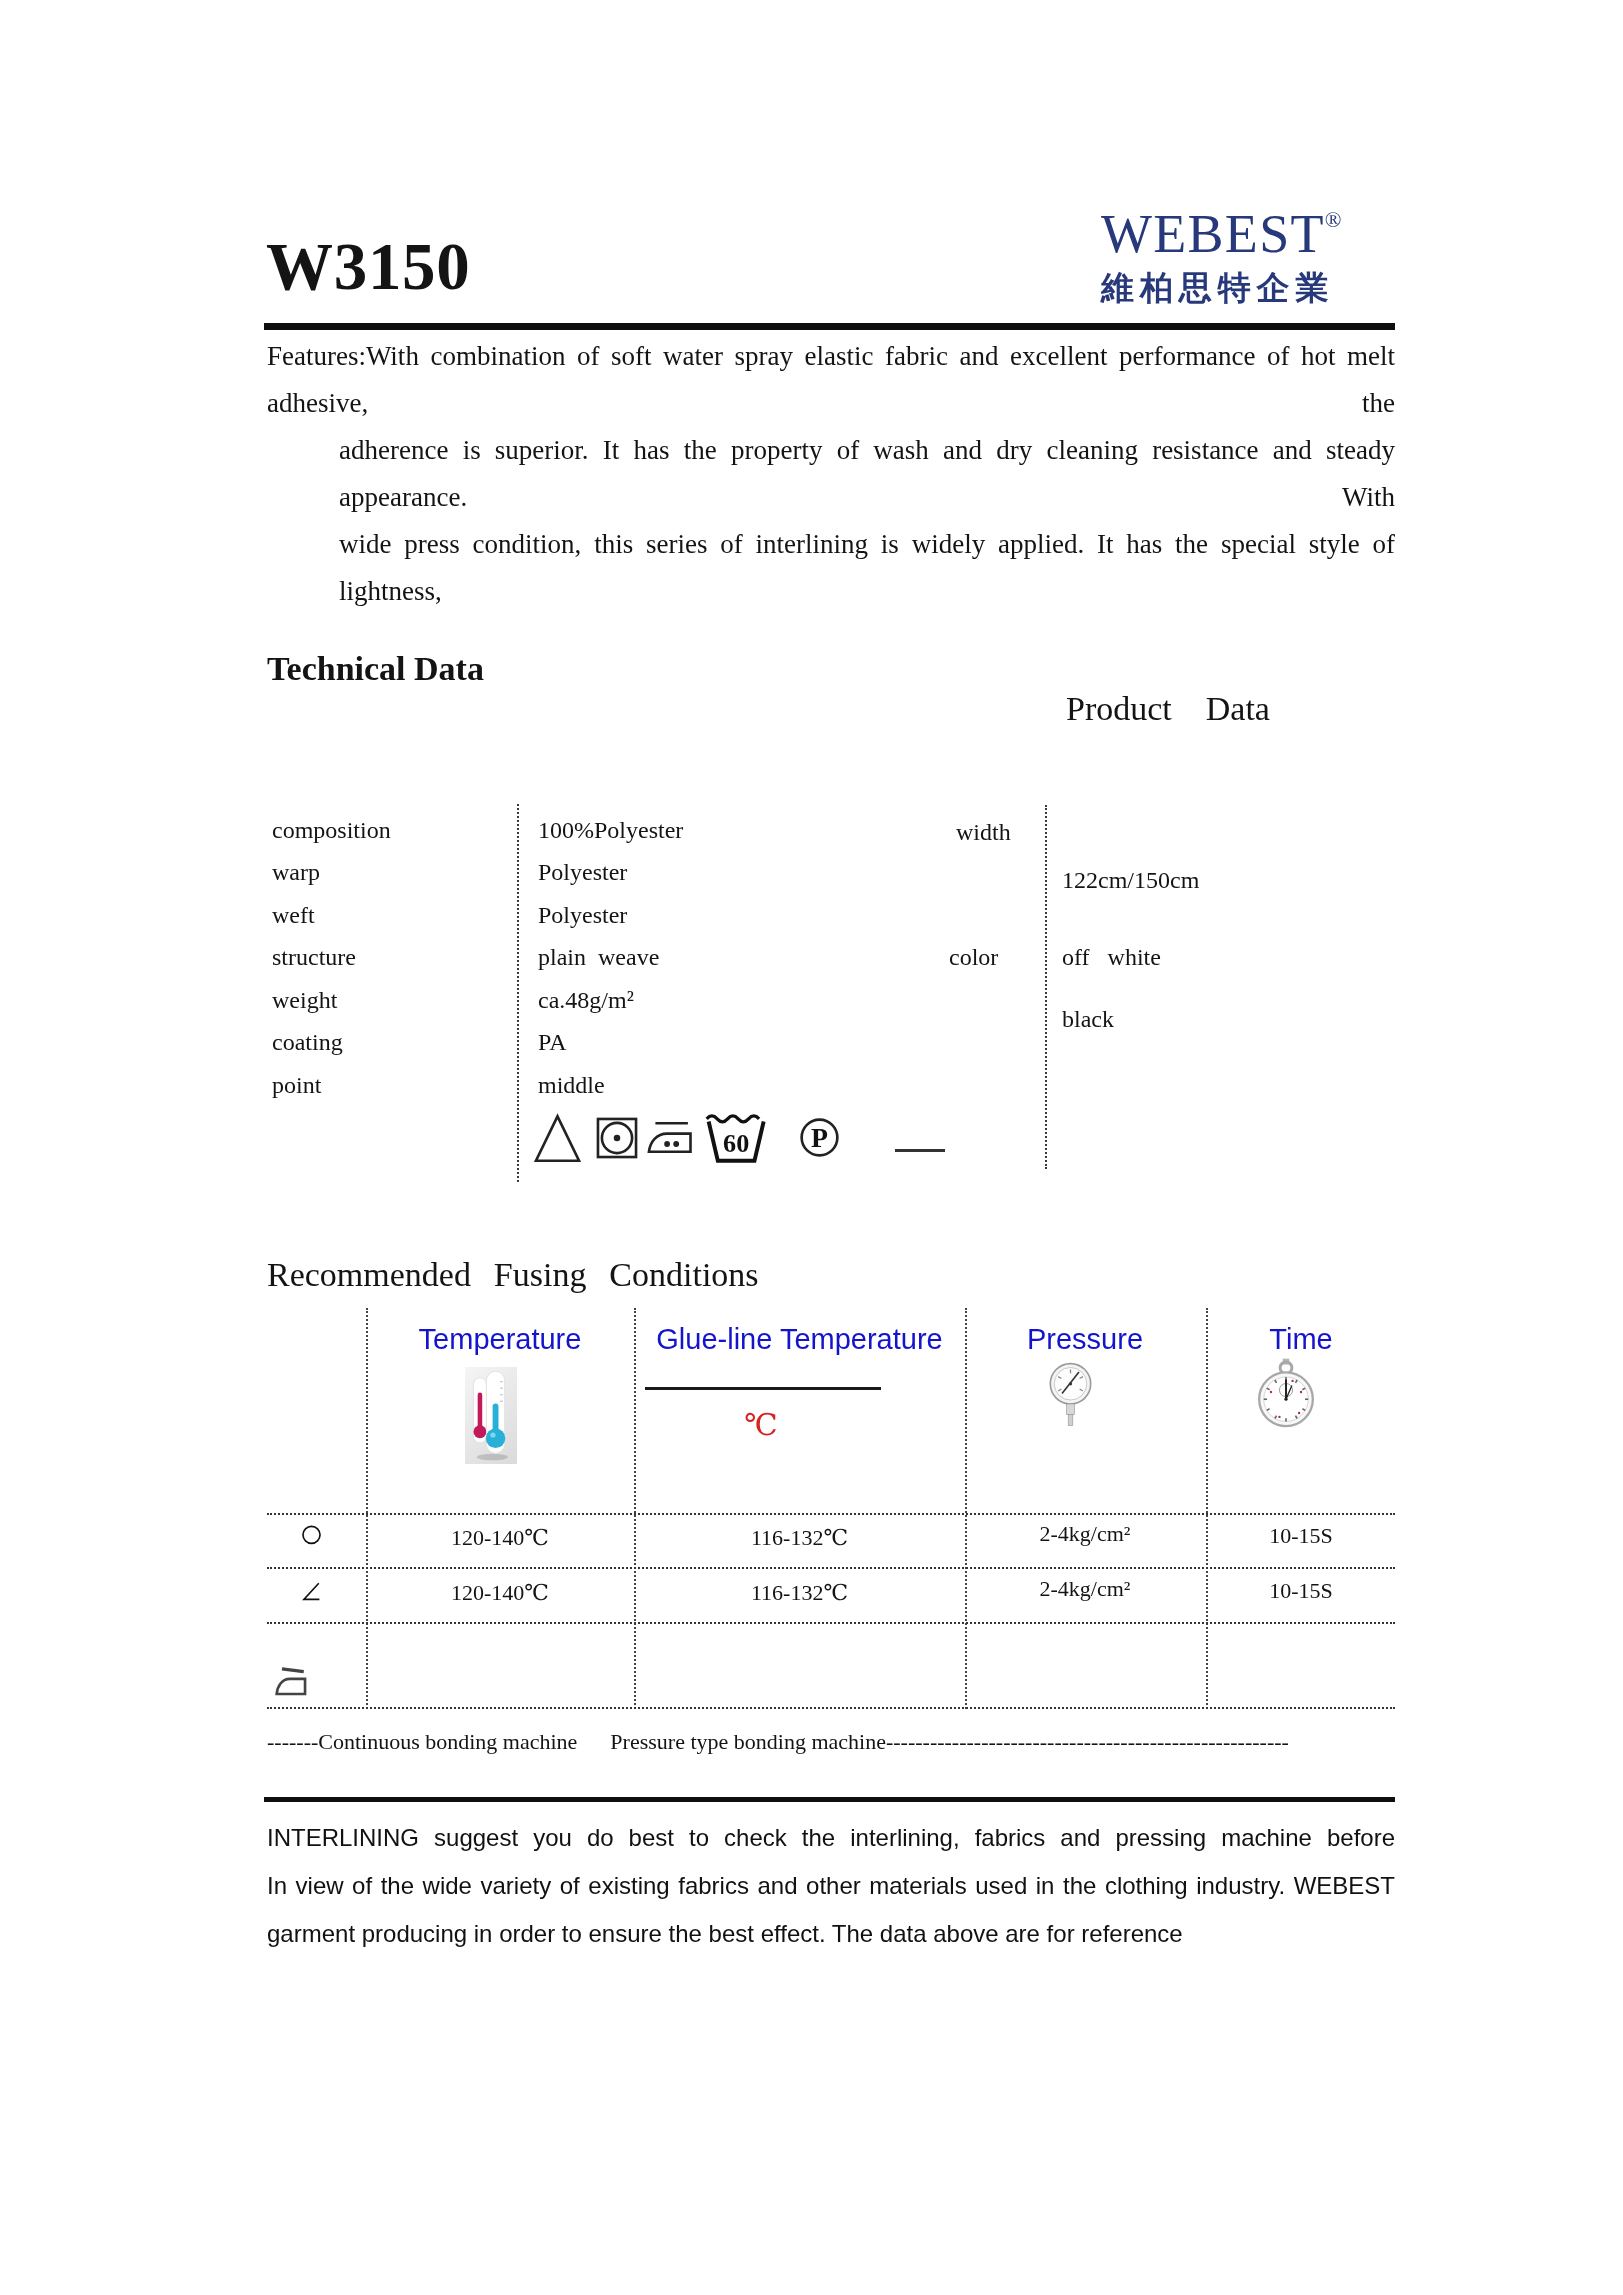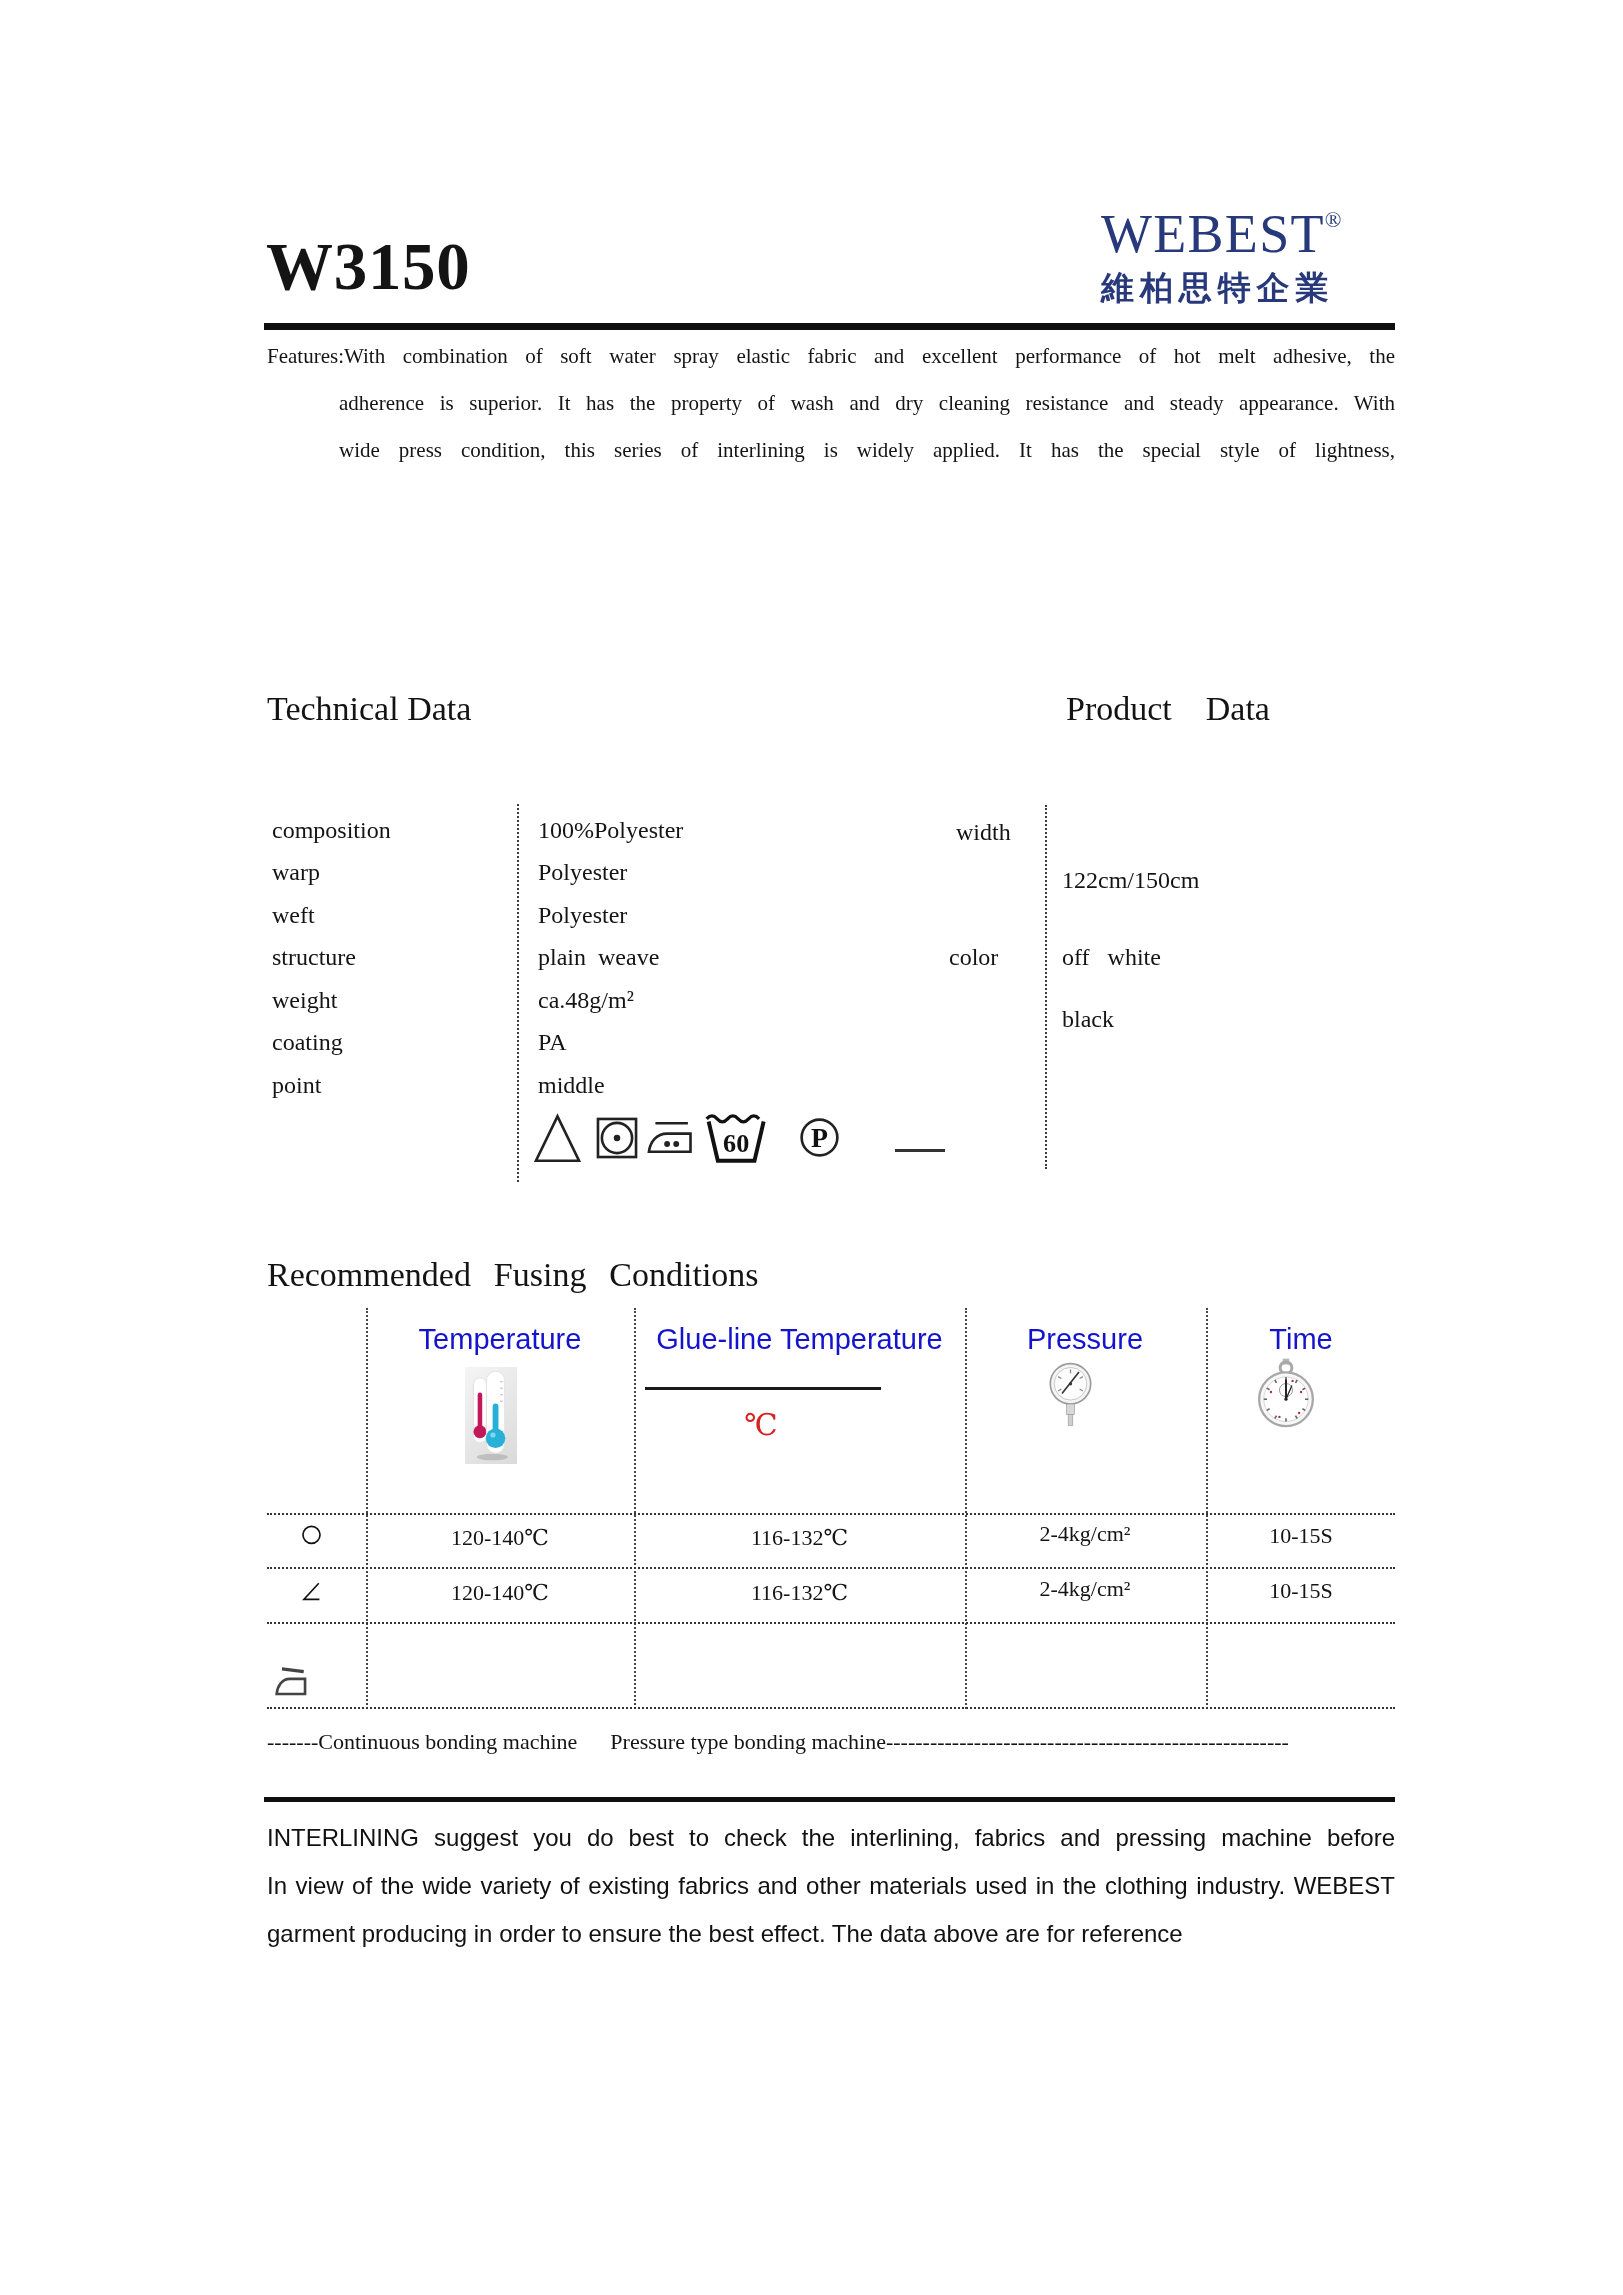--- a/index.html
+++ b/index.html
@@ -19,26 +19,26 @@
   .product-code{left:266px;top:233px;font-size:67px;font-weight:bold;line-height:1;letter-spacing:0.7px;}
   .logo{left:1101px;top:207px;width:257px;text-align:left;color:var(--brand_navy);}
   .logo .brand{font-size:54px;line-height:1;letter-spacing:1.3px;font-weight:500;white-space:nowrap;}
   .logo .brand sup{font-size:22px;vertical-align:25px;}
   .logo .chinese{font-size:33px;font-weight:bold;letter-spacing:5.9px;margin-top:5.2px;white-space:nowrap;
     font-family:"Liberation Sans","DejaVu Sans",sans-serif;}
   .rule{background:#0f0f0f;}
   .rule1{left:264px;top:323px;width:1131px;height:7.2px;}
   .rule2{left:264px;top:1797px;width:1131px;height:5.2px;}
   
-  .intro{left:267px;top:333px;width:1128px;font-size:21px;line-height:47px;}
+  .intro{left:267px;top:333px;width:1128px;font-size:27px;line-height:47px;}
   .jline{text-align:justify;text-align-last:justify;}
   .indent{padding-left:72px;}
   
   .sec-title{font-size:34px;line-height:1.15;white-space:pre;}
-  .tech-title{left:267px;top:689px;}
+  .tech-title{left:267px;top:649px;font-weight:bold;}
   .prod-title{left:1066px;top:689px;}
   .fuse-title{left:267px;top:1255px;word-spacing:14.4px;}
   
   .trow{font-size:24px;line-height:1.2;white-space:pre;}
   .vdot{width:0;border-left:2px dotted #3a3a3a;}
   
   .care-dash{background:#333;}
   
   .ftable{left:267px;top:1308px;width:1128px;height:401px;}
   .ftable .vline{position:absolute;top:0;height:401px;width:0;border-left:2px dotted #444;}

